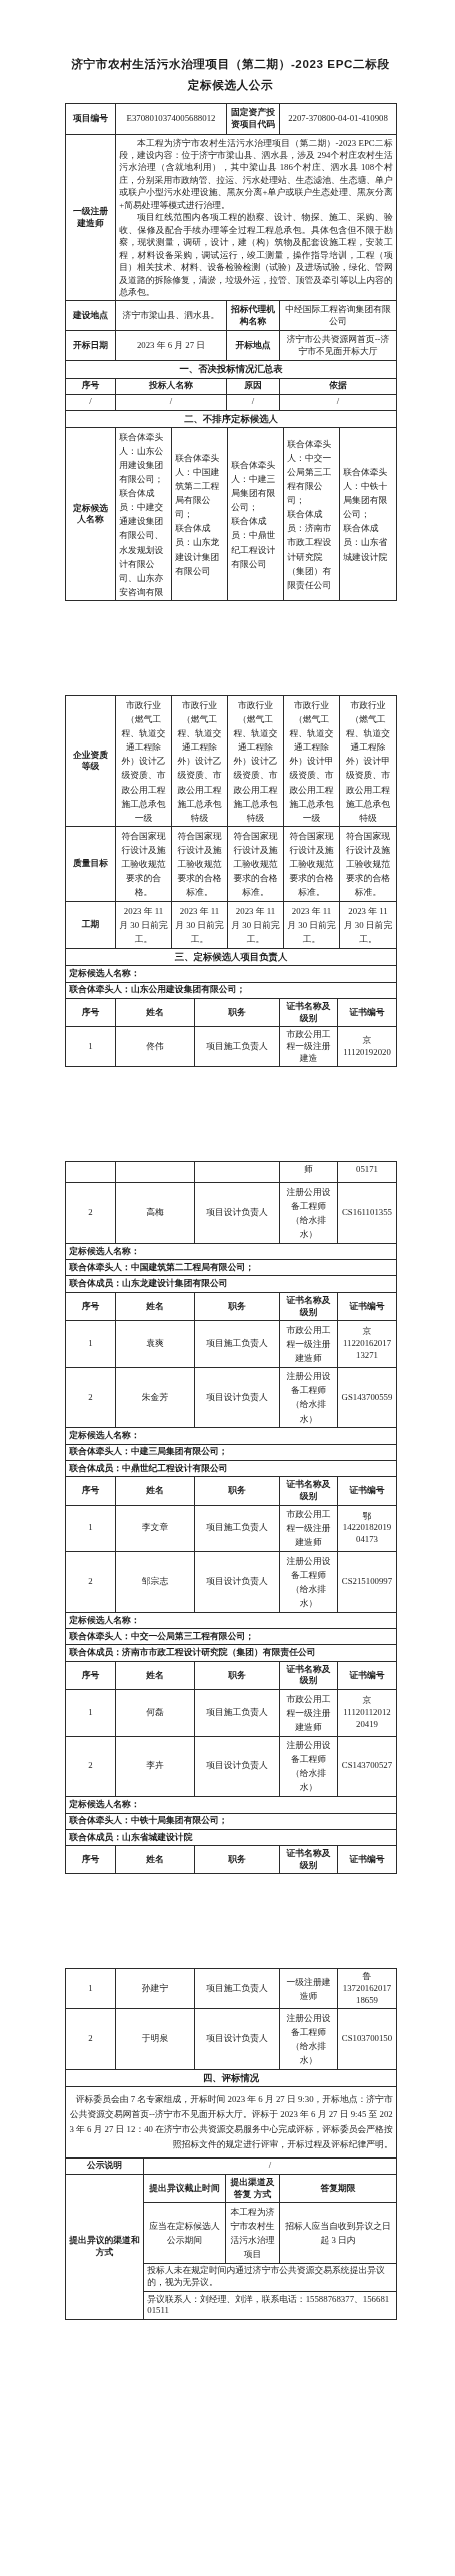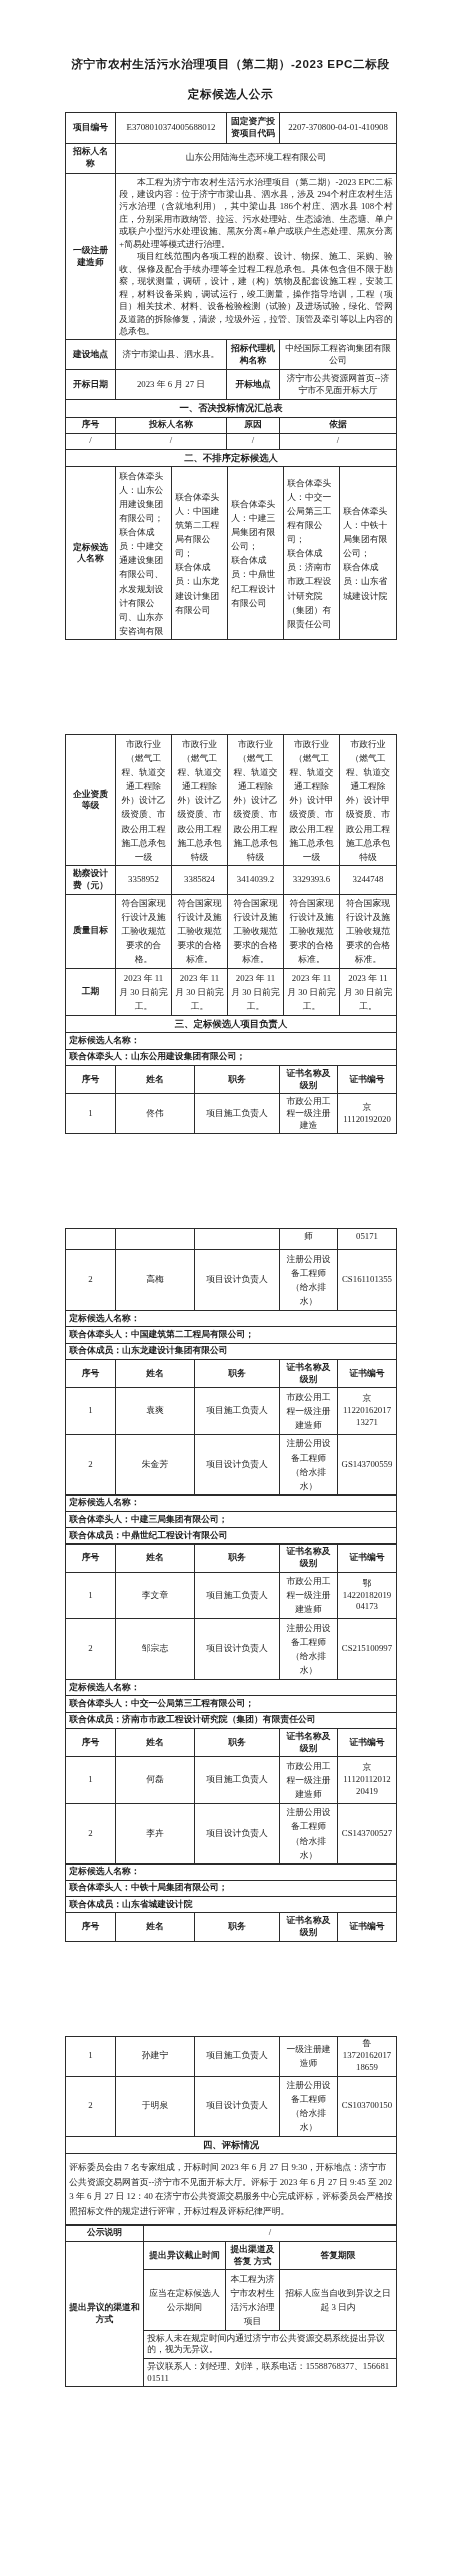--- a/index.html
+++ b/index.html
@@ -6,39 +6,39 @@
   body{
     width:456px;height:2576px;background:#ffffff;
     font-family:"Liberation Serif","DejaVu Serif",serif;
     color:#1d1d1d;
   }
   .page{width:456px;}
   .titles{padding-top:57px;margin-bottom:11px;}
   .title-line{width:331px;margin:0 0 0 65px;text-align:center;
     font-family:"Liberation Sans","DejaVu Sans",sans-serif;
     font-weight:bold;font-size:11.6px;letter-spacing:0.6px;line-height:1.2;}
-  .title-line.second{margin-top:16px;}
+  .title-line.second{margin-top:7px;}
   .gap{height:94px;}
   table{border-collapse:collapse;table-layout:fixed;width:331px;margin:0 0 0 65px;background:#fff;}
   table+table{margin-top:-0.8px;}
   td{
     border:0.8px solid #2b2b2b;
     font-size:8.8px;line-height:1.35;
     padding:1.7px 3.3px;
     text-align:center;vertical-align:middle;
     word-break:break-all;overflow:hidden;
   }
   .b{font-weight:bold;font-family:"Liberation Sans","DejaVu Sans",sans-serif;}
   .l{text-align:left;}
   .vt{vertical-align:top;}
   .pre{white-space:pre-line;}
   .scope-cell p{margin:0;text-indent:2em;text-align:justify;line-height:1.42;}
   .sec-title{font-weight:bold;font-family:"Liberation Sans","DejaVu Sans",sans-serif;font-size:9.4px;}
   .cand{line-height:1.6;}
-  .summary-cell{text-align:left;line-height:1.7;}
+  .summary-cell{text-align:right;line-height:1.7;}
 </style>
 </head>
 <body>
 
 <div class="page">
   <div class="titles">
     <div class="title-line">济宁市农村生活污水治理项目（第二期）-2023 EPC二标段</div>
     <div class="title-line second">定标候选人公示</div>
   </div>
 
@@ -48,24 +48,20 @@
         <col style="width:111px">
         <col style="width:53px">
         <col style="width:117px">
       </colgroup>
     <tbody>
     <tr style="height:31px">
       <td class="b">项目编号</td>
       <td>E3708010374005688012</td>
       <td class="b">固定资产投资项目代码</td>
       <td>2207-370800-04-01-410908</td>
-    </tr>
-    <tr style="height:30px">
-      <td class="b">招标人名称</td>
-      <td colspan="3">山东公用陆海生态环境工程有限公司</td>
     </tr>
     <tr style="height:134px">
       <td class="b">一级注册建造师</td>
       <td colspan="3" class="l scope-cell">
         <p>本工程为济宁市农村生活污水治理项目（第二期）-2023 EPC二标段，建设内容：位于济宁市梁山县、泗水县，涉及 294个村庄农村生活污水治理（含就地利用），其中梁山县 186个村庄、泗水县 108个村庄，分别采用市政纳管、拉运、污水处理站、生态滤池、生态塘、单户或联户小型污水处理设施、黑灰分离+单户或联户生态处理、黑灰分离+简易处理等模式进行治理。</p>
         <p>项目红线范围内各项工程的勘察、设计、物探、施工、采购、验收、保修及配合手续办理等全过程工程总承包。具体包含但不限于勘察，现状测量，调研，设计，建（构）筑物及配套设施工程，安装工程，材料设备采购，调试运行，竣工测量，操作指导培训，工程（项目）相关技术、材料、设备检验检测（试验）及进场试验，绿化、管网及道路的拆除修复，清淤，垃圾外运，拉管、顶管及牵引等以上内容的总承包。</p>
       </td>
     </tr>
     <tr style="height:30px">
       <td class="b">建设地点</td>
@@ -141,28 +137,20 @@
       </colgroup>
     <tbody>
     <tr style="height:122px">
       <td class="b">企业资质等级</td>
       <td class="cand">市政行业（燃气工程、轨道交通工程除外）设计乙级资质、市政公用工程施工总承包一级</td>
       <td class="cand">市政行业（燃气工程、轨道交通工程除外）设计乙级资质、市政公用工程施工总承包特级</td>
       <td class="cand">市政行业（燃气工程、轨道交通工程除外）设计乙级资质、市政公用工程施工总承包特级</td>
       <td class="cand">市政行业（燃气工程、轨道交通工程除外）设计甲级资质、市政公用工程施工总承包一级</td>
       <td class="cand">市政行业（燃气工程、轨道交通工程除外）设计甲级资质、市政公用工程施工总承包特级</td>
     </tr>
-    <tr style="height:25px">
-      <td class="b">勘察设计费（元）</td>
-      <td>3358952</td>
-      <td>3385824</td>
-      <td>3414039.2</td>
-      <td>3329393.6</td>
-      <td>3244748</td>
-    </tr>
     <tr style="height:61px">
       <td class="b">质量目标</td>
       <td class="cand">符合国家现行设计及施工验收规范要求的合格。</td>
       <td class="cand">符合国家现行设计及施工验收规范要求的合格标准。</td>
       <td class="cand">符合国家现行设计及施工验收规范要求的合格标准。</td>
       <td class="cand">符合国家现行设计及施工验收规范要求的合格标准。</td>
       <td class="cand">符合国家现行设计及施工验收规范要求的合格标准。</td>
     </tr>
     <tr style="height:47px">
       <td class="b">工期</td>

